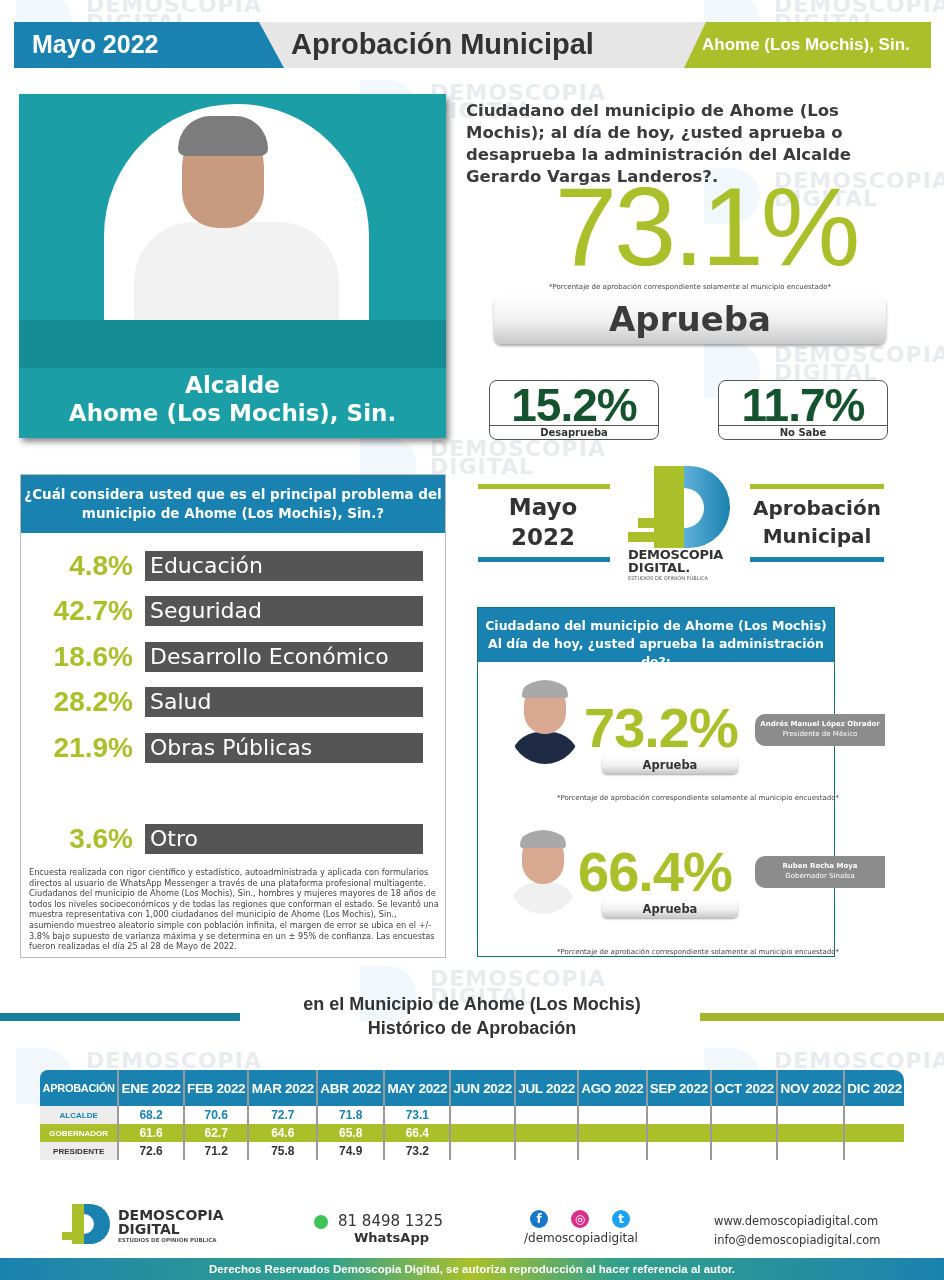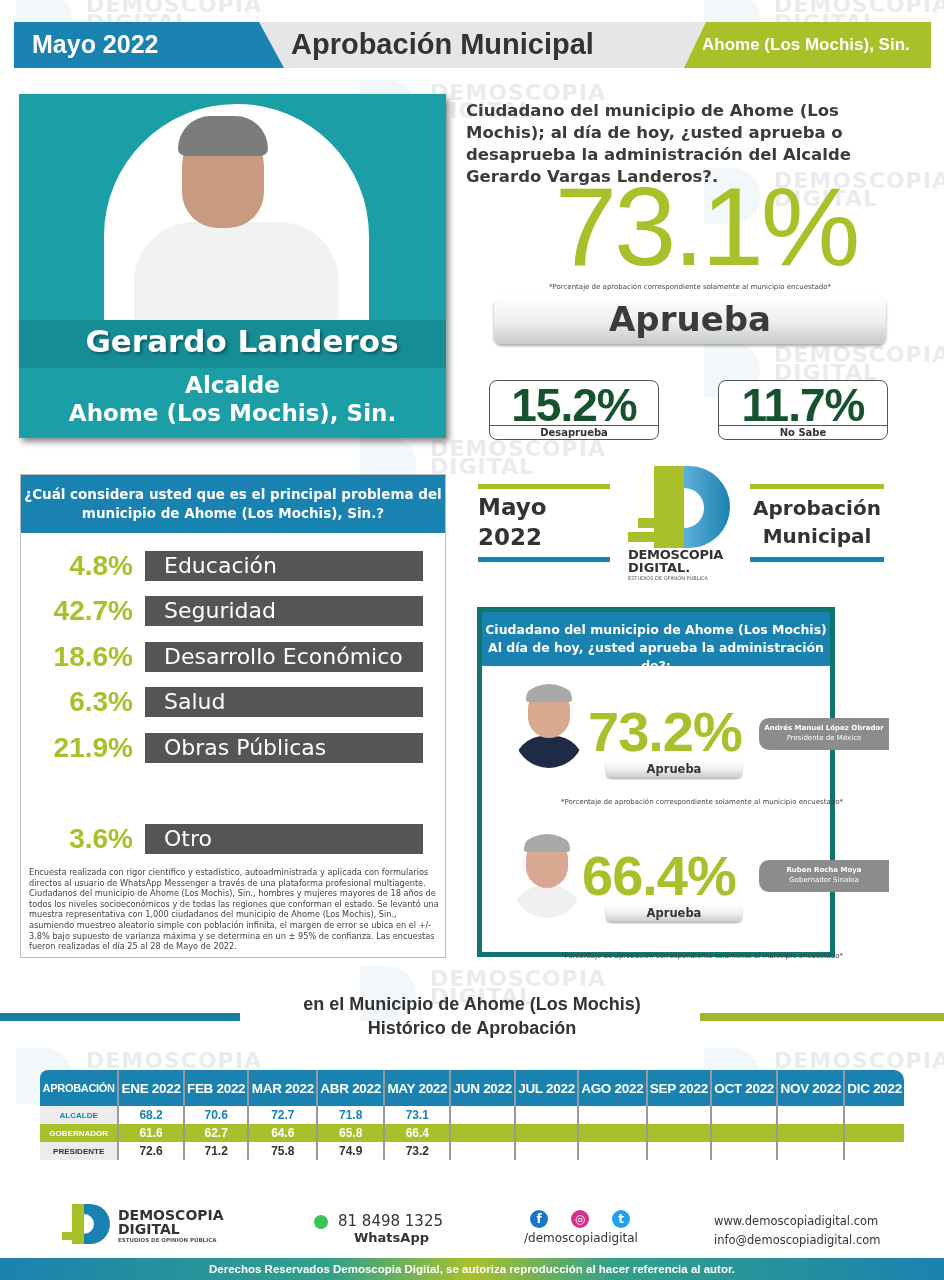--- a/index.html
+++ b/index.html
@@ -36,42 +36,42 @@
   .footnote { position: absolute; font-size: 7px; color: #444; text-align: center; }
   .aprueba-pill { position: absolute; left: 494px; top: 296px; width: 392px; height: 48px; border-radius: 8px; background: linear-gradient(#ffffff, #f0f0f0 50%, #c9c9c9); box-shadow: 0 2px 3px rgba(0,0,0,0.35); text-align: center; font-weight: bold; font-size: 34px; color: #3b3b3b; line-height: 46px; }
 
   .small-box { position: absolute; width: 170px; height: 60px; border: 1px solid #555; border-radius: 8px; background: #fff; }
   .small-box .pct { position: absolute; left: 0; top: 0; width: 100%; text-align: center; font-family: "Liberation Sans", sans-serif; font-weight: bold; font-size: 46px; color: #14532d; line-height: 48px; letter-spacing: -1px; }
   .small-box .lbl { position: absolute; left: 0; bottom: 0; width: 100%; height: 14px; border-top: 1px solid #555; text-align: center; font-size: 10px; font-weight: bold; color: #333; line-height: 13px; }
 
   
   .line-green { position: absolute; height: 5px; background: #a9c02b; }
   .line-blue { position: absolute; height: 5px; background: #1a82b0; }
-  .mid-date { position: absolute; left: 478px; top: 492px; width: 130px; font-weight: bold; font-size: 23px; line-height: 30px; color: #333; }
+  .mid-date { position: absolute; left: 478px; top: 492px; width: 130px; text-align: center; font-weight: bold; font-size: 23px; line-height: 30px; color: #333; }
   .mid-title { position: absolute; left: 742px; top: 494px; width: 150px; text-align: center; font-weight: bold; font-size: 20px; line-height: 28px; color: #333; }
   .logo-big { position: absolute; left: 626px; top: 462px; width: 110px; height: 120px; }
   .logo-big .d-green { position: absolute; left: 28px; top: 4px; width: 30px; height: 82px; background: #a9c02b; }
   .logo-big .d-blue { position: absolute; left: 58px; top: 4px; width: 46px; height: 82px; border-radius: 0 42px 42px 0; background: linear-gradient(90deg, #5fb0d8, #1a82b0); }
   .logo-big .d-hole { position: absolute; left: 58px; top: 26px; width: 20px; height: 40px; border-radius: 0 20px 20px 0; background: #fff; }
   .logo-big .step1 { position: absolute; left: 12px; top: 56px; width: 16px; height: 10px; background: #a9c02b; }
   .logo-big .step2 { position: absolute; left: 2px; top: 70px; width: 26px; height: 10px; background: #a9c02b; }
   .logo-big .t1 { position: absolute; left: 2px; top: 86px; font-weight: bold; font-size: 13px; line-height: 13px; color: #333; letter-spacing: -0.3px; }
   .logo-big .t2 { position: absolute; left: 2px; top: 99px; font-weight: bold; font-size: 13px; line-height: 13px; color: #333; }
   .logo-big .t3 { position: absolute; left: 2px; top: 113px; font-size: 5px; color: #555; white-space: nowrap; }
 
   
   .problem-card { position: absolute; left: 20px; top: 474px; width: 426px; height: 484px; border: 1px solid #bbb; background: #fff; }
   .problem-head { position: absolute; left: 0; top: 0; width: 100%; height: 58px; background: #1a82b0; color: #fff; font-weight: bold; font-size: 13.5px; line-height: 19px; text-align: center; padding-top: 10px; }
   .prob-row { position: absolute; left: 0; width: 426px; height: 40px; }
   .prob-row .pct { position: absolute; left: 0; width: 112px; text-align: right; font-family: "Liberation Sans", sans-serif; font-weight: bold; font-size: 28px; color: #a9c02b; line-height: 30px; }
-  .prob-row .bar { position: absolute; left: 124px; top: 0; width: 278px; height: 30px; background: #555; color: #fff; font-size: 22px; line-height: 30px; padding-left: 19px; }
+  .prob-row .bar { position: absolute; left: 124px; top: 0; width: 278px; height: 30px; background: #555; color: #fff; font-size: 22px; line-height: 30px; padding-left: 5px; }
   .method { position: absolute; left: 8px; top: 392px; width: 412px; font-size: 8.2px; line-height: 10.6px; color: #444; }
 
   
-  .admin-card { position: absolute; left: 477px; top: 607px; width: 358px; height: 350px; border: 5px solid #0f766e; background: #fff; }
+  .admin-card { position: absolute; left: 477px; top: 607px; width: 358px; height: 350px; border: 1px solid #0f766e; background: #fff; }
   .admin-head { position: absolute; left: 0; top: 0; width: 100%; height: 54px; background: #1a82b0; color: #fff; font-weight: bold; font-size: 12.5px; line-height: 18px; text-align: center; padding-top: 9px; }
   .face { position: absolute; width: 70px; height: 84px; border-radius: 35px; overflow: hidden; }
   .face .fh { position: absolute; left: 14px; top: 4px; width: 42px; height: 50px; border-radius: 21px; background: #d8a890; }
   .face .hair { position: absolute; left: 12px; top: 0; width: 46px; height: 18px; border-radius: 23px 23px 4px 4px; background: #a9a9a9; }
   .face .body { position: absolute; left: 0; top: 52px; width: 70px; height: 40px; border-radius: 30px 30px 0 0; }
   .admin-pct { position: absolute; font-family: "Liberation Sans", sans-serif; font-weight: bold; font-size: 56px; letter-spacing: -1px; color: #a9c02b; line-height: 56px; text-align: center; }
   .mini-pill { position: absolute; width: 136px; height: 18px; border-radius: 5px; background: linear-gradient(#fff, #eee 55%, #c8c8c8); box-shadow: 0 1px 2px rgba(0,0,0,0.35); text-align: center; font-size: 11.5px; font-weight: bold; color: #333; line-height: 18px; }
   .name-tag { position: absolute; width: 130px; height: 32px; background: #8c8c8c; border-radius: 10px 0 0 10px; color: #fff; text-align: center; padding-top: 5px; }
   .name-tag .n { font-size: 7px; font-weight: bold; line-height: 10px; }
   .name-tag .r { font-size: 7px; line-height: 11px; }
@@ -134,21 +134,20 @@
   </div>
 </div>
 
 <div class="profile">
   <div class="photo-circle">
     <div class="shirt"></div>
     <div class="head"></div>
     <div class="hair"></div>
   </div>
   <div class="name-band"></div>
-  <div class="name">Gerardo Landeros</div>
   <div class="role">Alcalde</div>
   <div class="place">Ahome (Los Mochis), Sin.</div>
 </div>
 
 <div class="main-q">Ciudadano del municipio de Ahome (Los Mochis); al día de hoy, ¿usted aprueba o desaprueba la administración del Alcalde Gerardo Vargas Landeros?.</div>
 <div class="big-pct">73.1%</div>
 <div class="footnote" style="left:500px;top:283px;width:380px;">*Porcentaje de aprobación correspondiente solamente al municipio encuestado*</div>
 <div class="aprueba-pill">Aprueba</div>
 
 <div class="small-box" style="left:489px;top:380px;">
@@ -191,21 +190,21 @@
   </div>
   <div class="prob-row" style="top:121px;">
     <div class="pct">42.7%</div>
     <div class="bar">Seguridad</div>
   </div>
   <div class="prob-row" style="top:167px;">
     <div class="pct">18.6%</div>
     <div class="bar">Desarrollo Económico</div>
   </div>
   <div class="prob-row" style="top:212px;">
-    <div class="pct">6.3%</div>
+    <div class="pct">28.2%</div>
     <div class="bar">Salud</div>
   </div>
   <div class="prob-row" style="top:258px;">
     <div class="pct">21.9%</div>
     <div class="bar">Obras Públicas</div>
   </div>
   <div class="prob-row" style="top:349px;">
     <div class="pct">3.6%</div>
     <div class="bar">Otro</div>
   </div>

